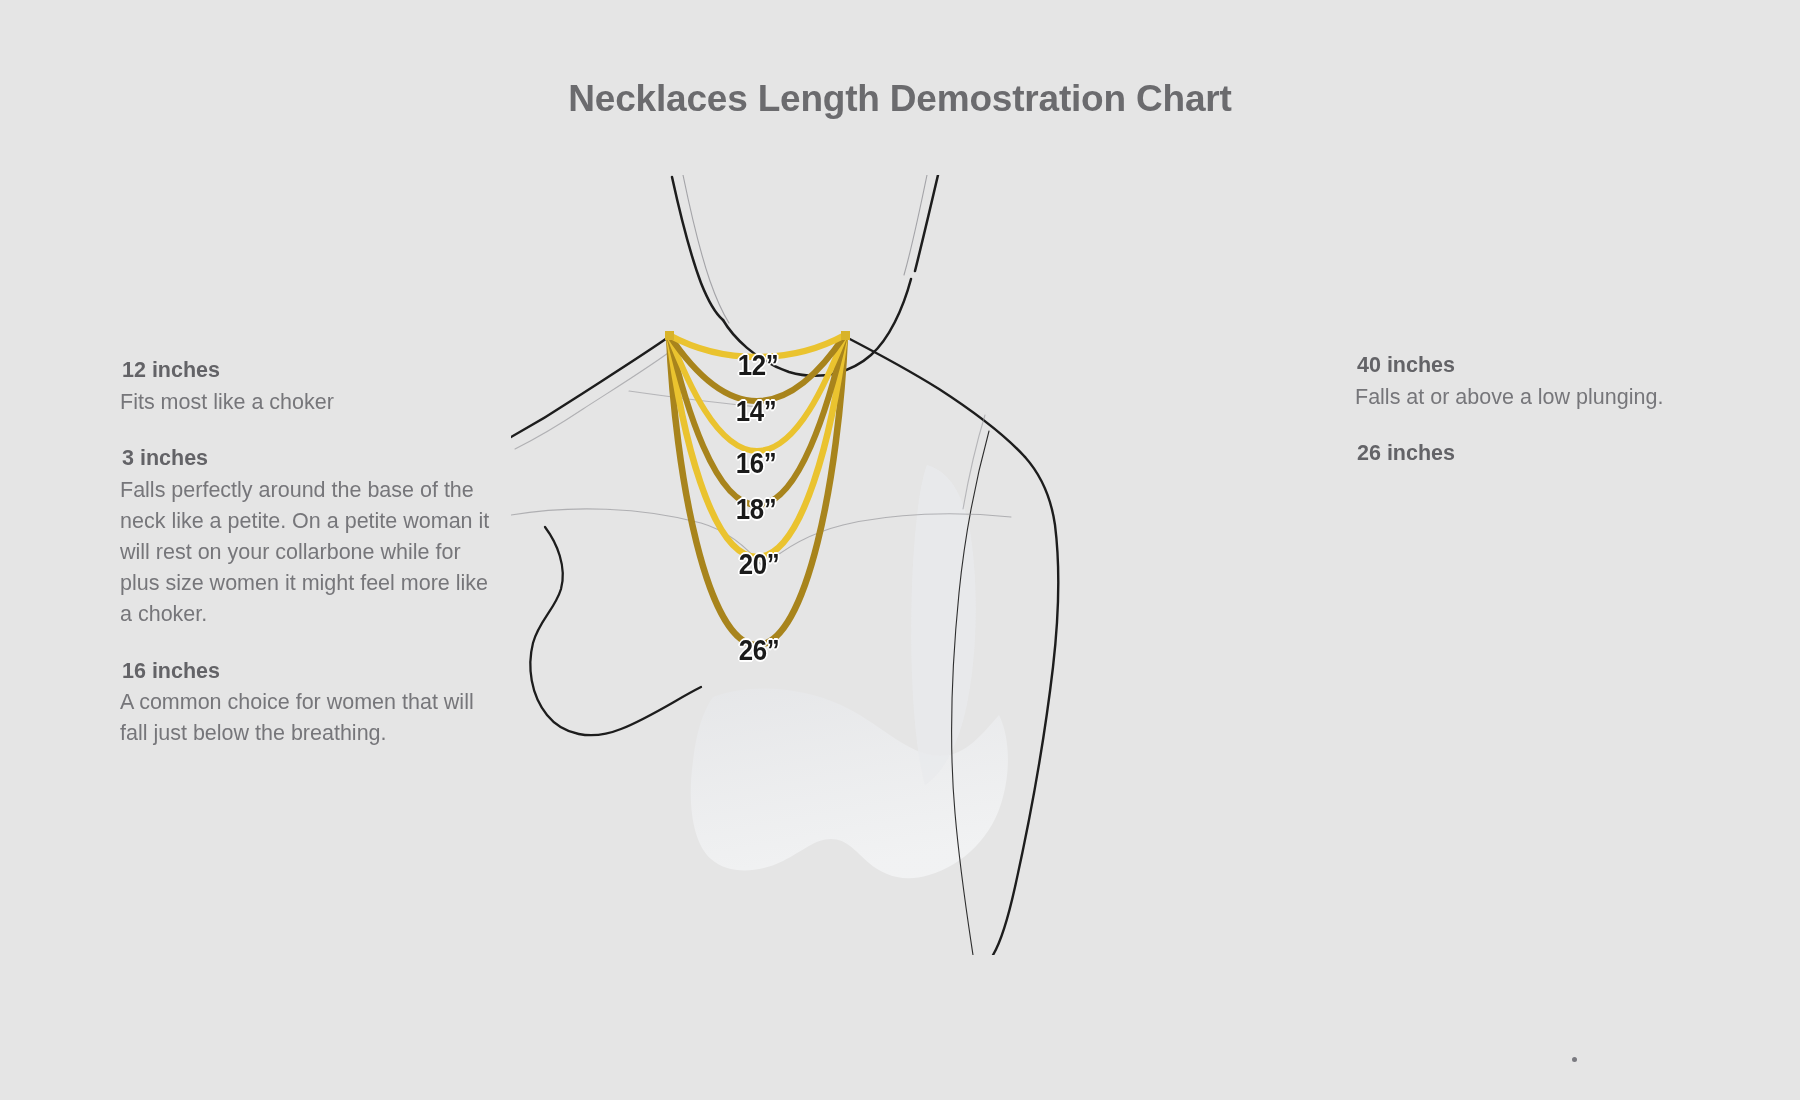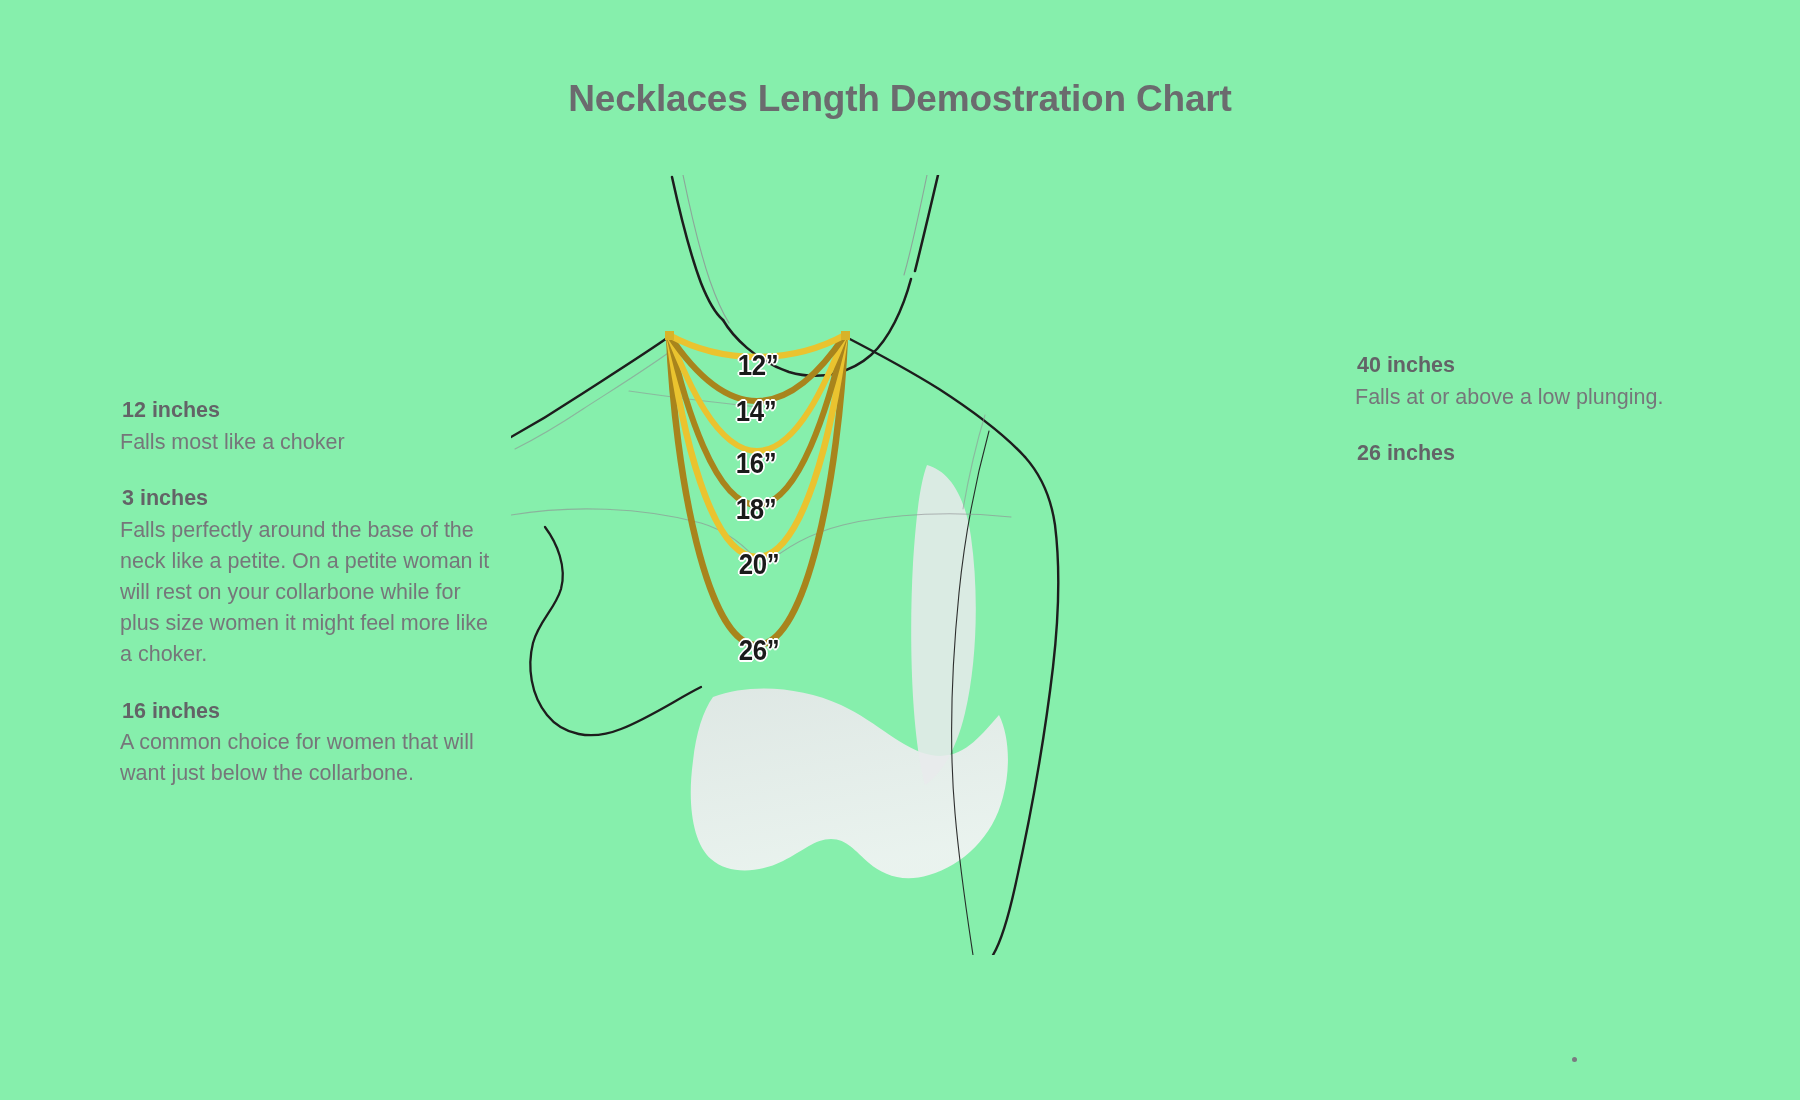--- a/index.html
+++ b/index.html
@@ -8,21 +8,21 @@
     background: #ffffff;
   }
   body {
     font-family: "Liberation Sans", sans-serif;
     -webkit-font-smoothing: antialiased;
   }
   #page {
     position: relative;
     width: 1800px;
     height: 1100px;
-    background: #86efac;
+    background: #e5e5e5;
     overflow: hidden;
   }
 
   
   #chart-title {
     position: absolute;
     top: 78px;
     left: 0;
     width: 1800px;
     text-align: center;
@@ -35,21 +35,20 @@
 
   
   .column {
     position: absolute;
     color: #6e6e72;
   }
   #left-column {
     left: 120px;
     top: 355px;
     width: 370px;
-    margin-top: 40px;
   }
   #right-column {
     left: 1355px;
     top: 350px;
     width: 350px;
   }
   .entry { margin-bottom: 26px; }
   .entry:last-child { margin-bottom: 0; }
   .entry-heading {
     font-size: 21.5px;
@@ -107,31 +106,31 @@
 <body>
 
 <div id="page">
 
   <div id="chart-title">Necklaces Length Demostration Chart</div>
 
   <div id="left-column" class="column">
 
     <div class="entry">
       <div class="entry-heading">12 inches</div>
-      <div class="entry-body">Falls most like a choker</div>
+      <div class="entry-body">Fits most like a choker</div>
     </div>
 
     <div class="entry">
       <div class="entry-heading">3 inches</div>
       <div class="entry-body">Falls perfectly around the base of the neck like a petite. On a petite woman it will rest on your collarbone while for plus size women it might feel more like a choker.</div>
     </div>
 
     <div class="entry">
       <div class="entry-heading">16 inches</div>
-      <div class="entry-body">A common choice for women that will want just below the collarbone.</div>
+      <div class="entry-body">A common choice for women that will fall just below the breathing.</div>
     </div>
 
   </div>
 
   <div id="right-column" class="column">
 
 
     <div class="entry">
       <div class="entry-heading">40 inches</div>
       <div class="entry-body">Falls at or above a low plunging.</div>

